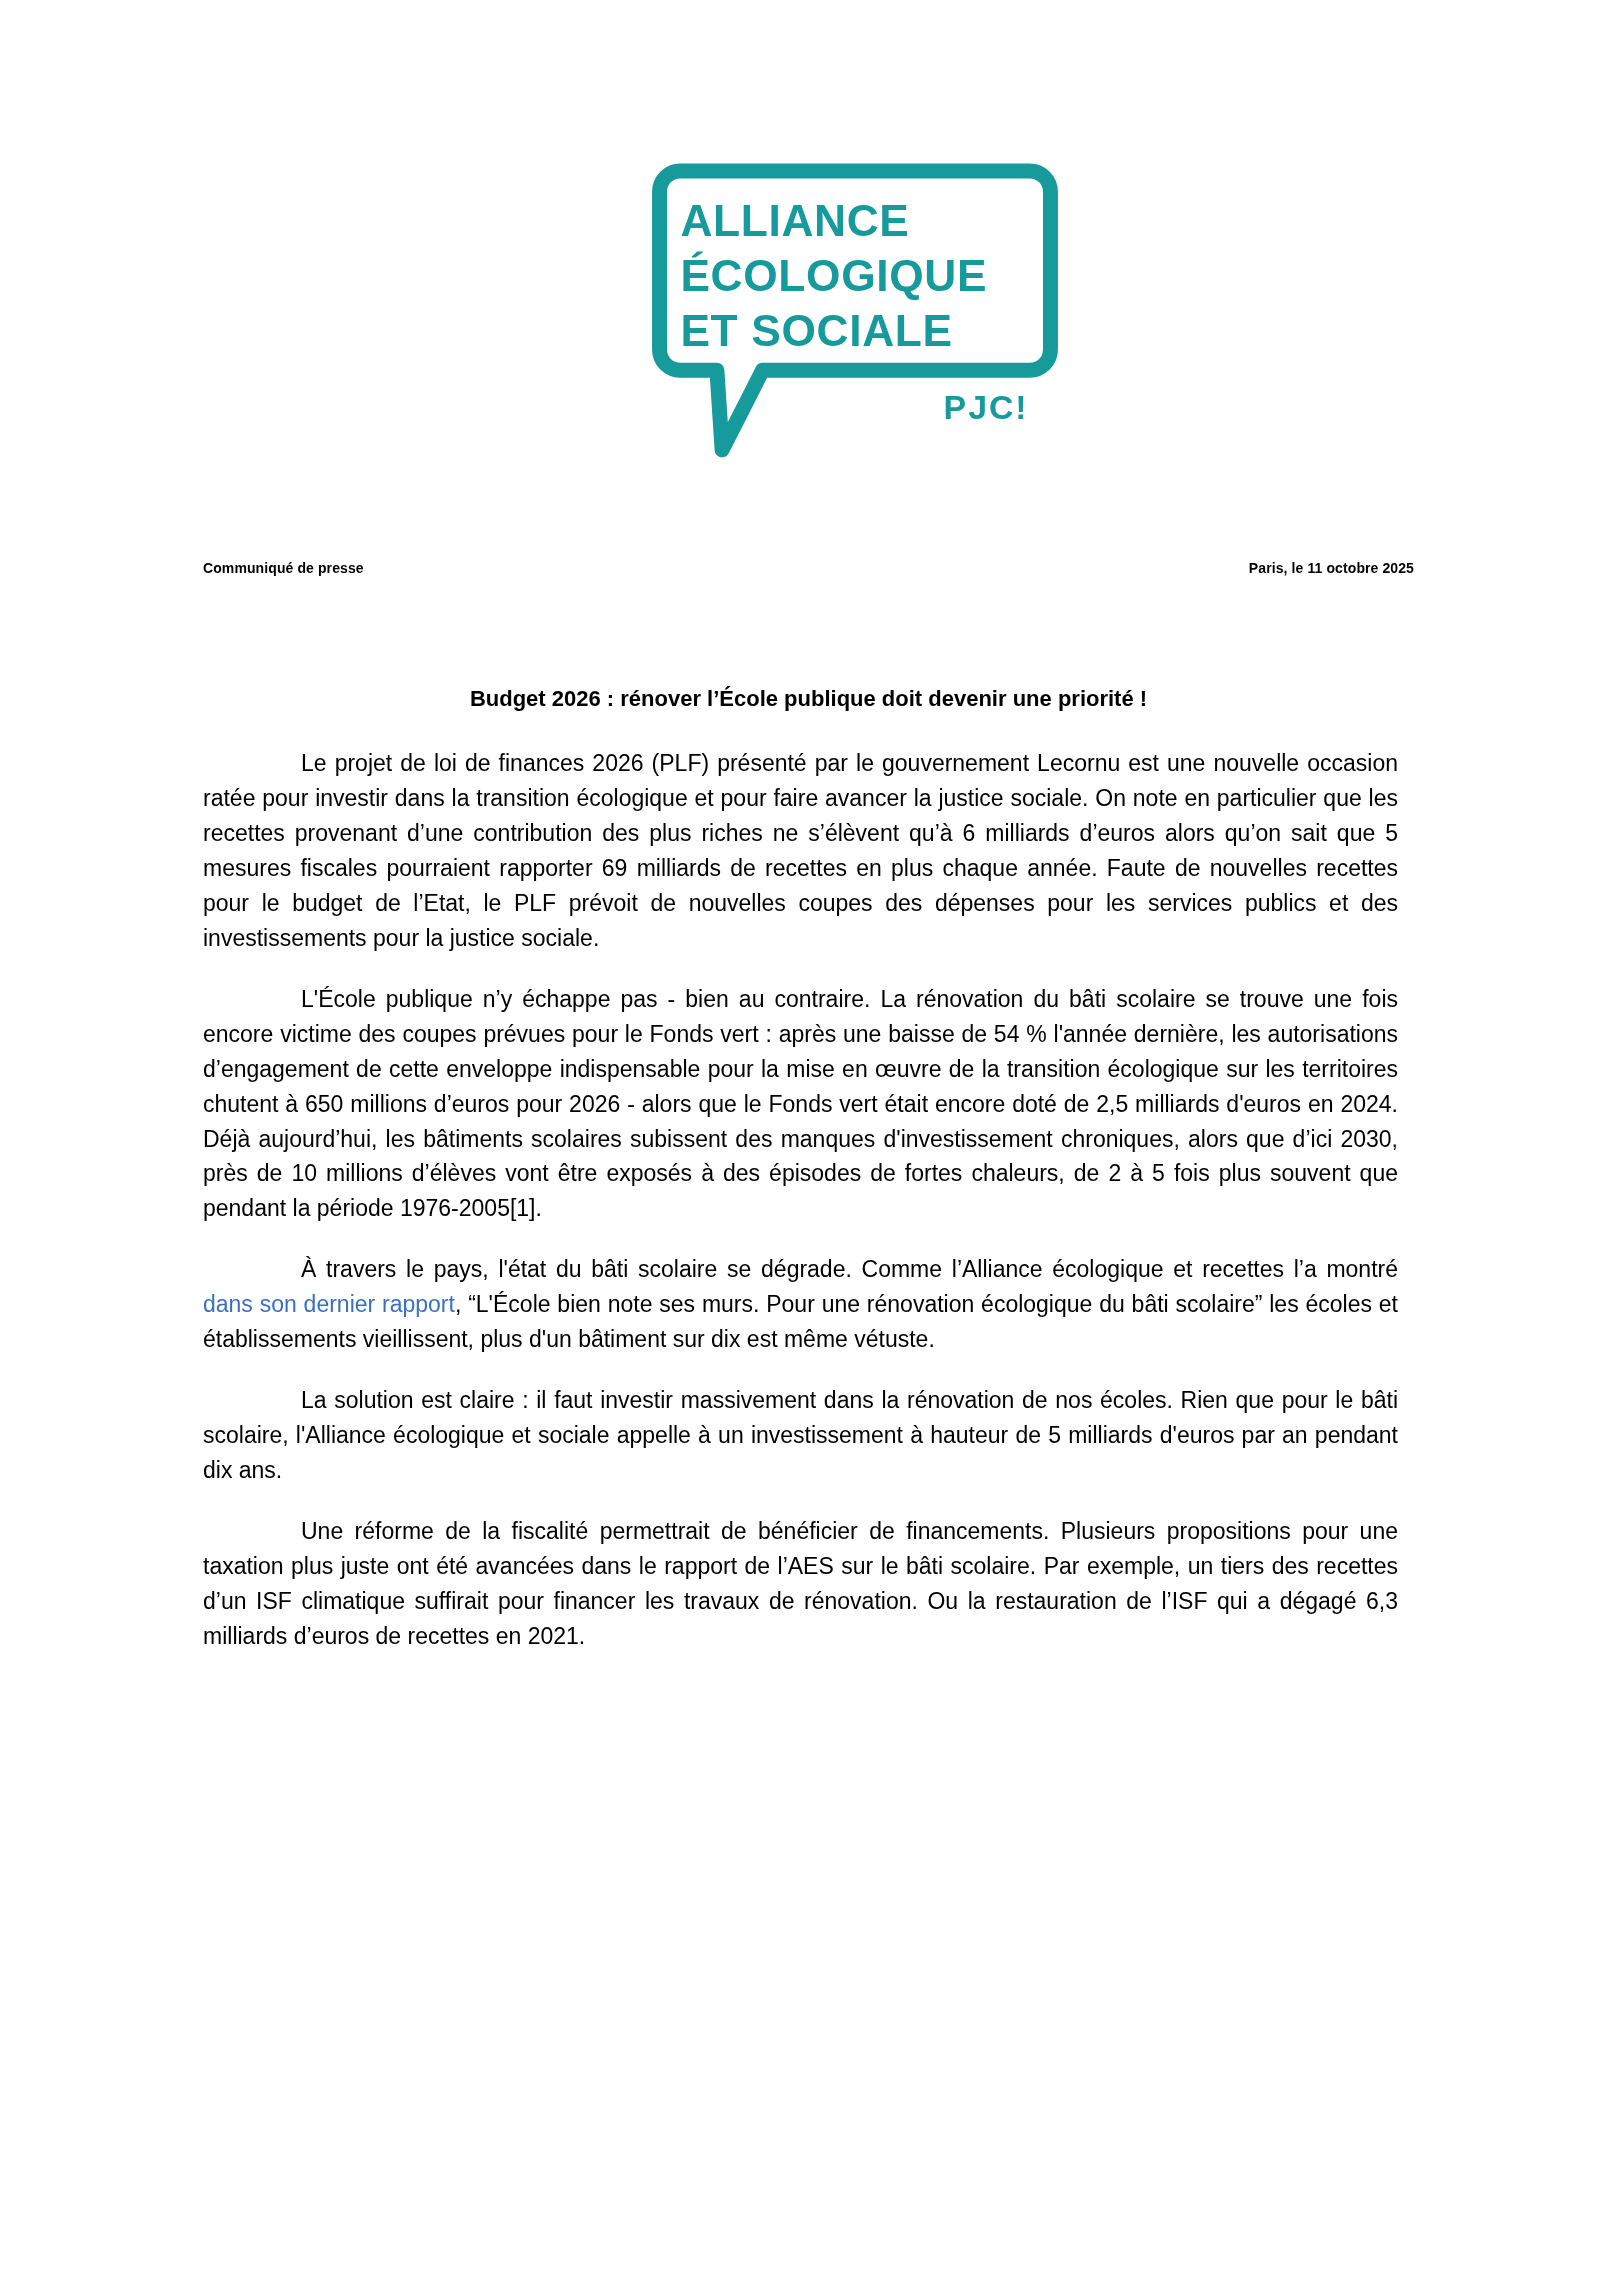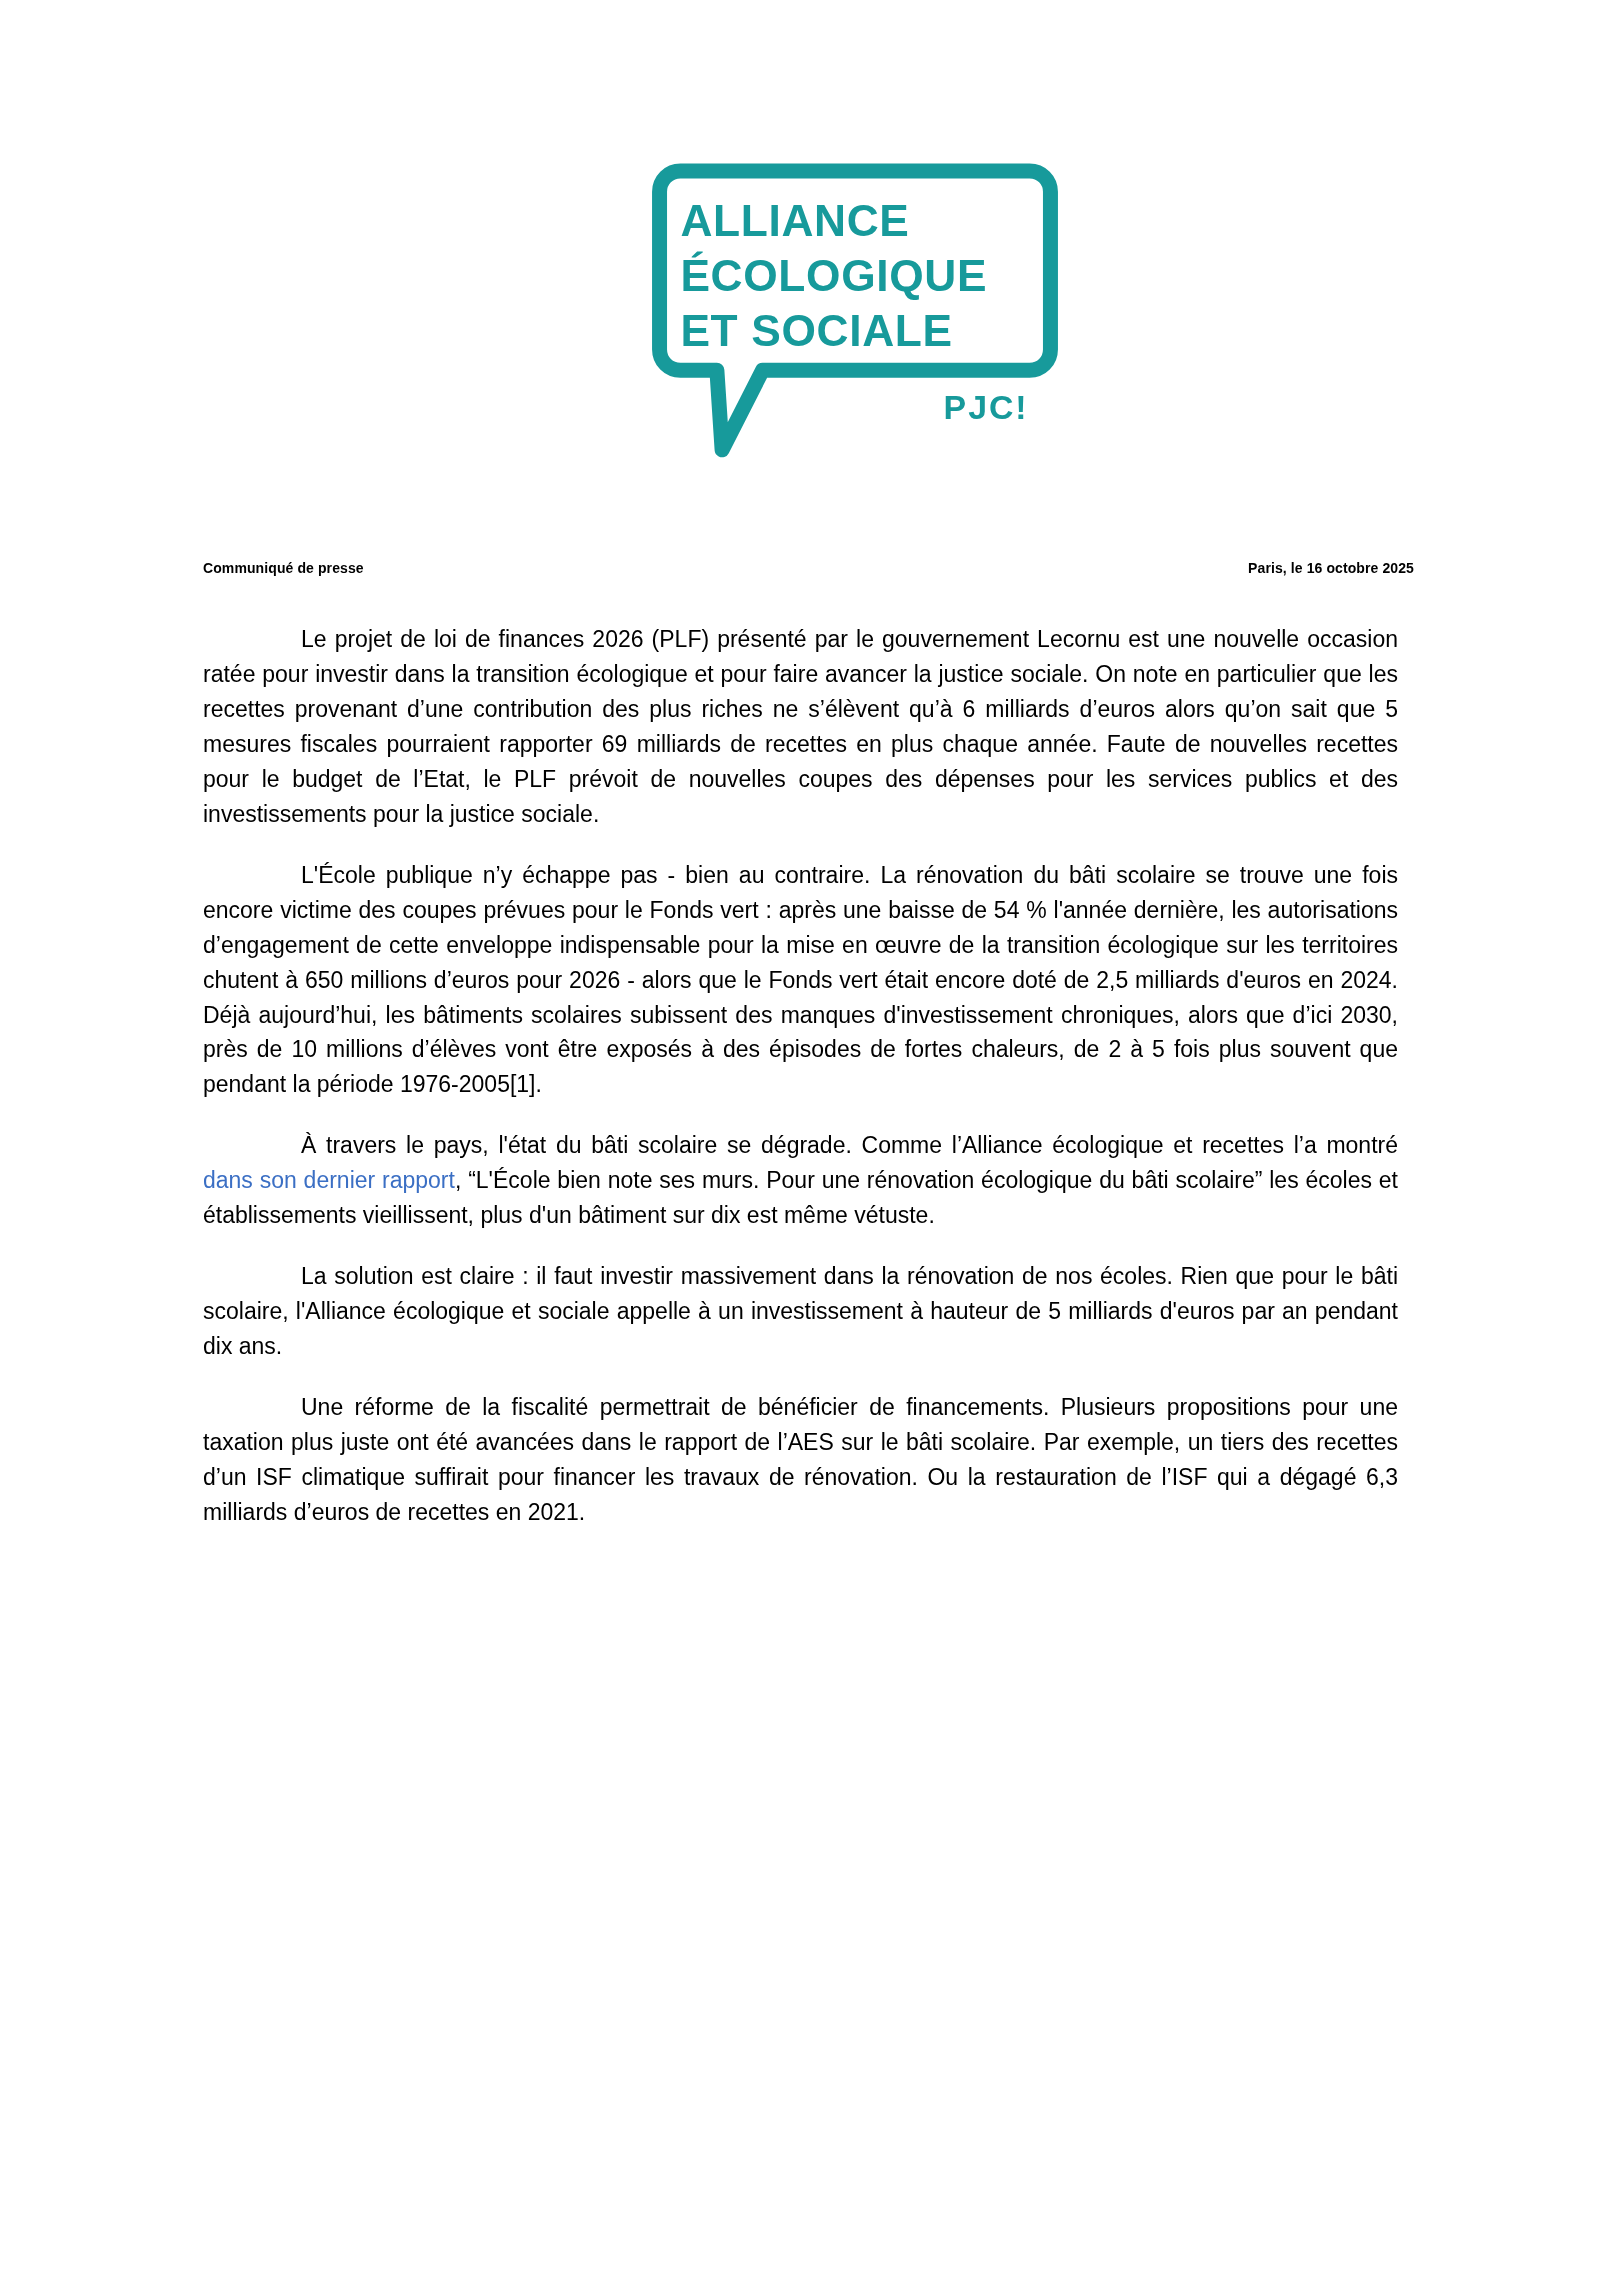--- a/index.html
+++ b/index.html
@@ -96,23 +96,24 @@
         <text x="62" y="112" font-family="'Liberation Sans', sans-serif" font-size="68" font-weight="bold" fill="#179a9b" letter-spacing="1">ALLIANCE</text>
         <text x="62" y="196" font-family="'Liberation Sans', sans-serif" font-size="68" font-weight="bold" fill="#179a9b" letter-spacing="1">ÉCOLOGIQUE</text>
         <text x="62" y="280" font-family="'Liberation Sans', sans-serif" font-size="68" font-weight="bold" fill="#179a9b" letter-spacing="1">ET SOCIALE</text>
         <text x="466" y="392" font-family="'Liberation Sans', sans-serif" font-size="52" font-weight="bold" fill="#179a9b" letter-spacing="3">PJC!</text>
       </svg>
     </div>
   </div>
 
   <div class="doc-header">
     <div class="left">Communiqué de presse</div>
-    <div class="right">Paris, le 16 octobre 2025</div>
+    <div class="right">Paris, le 11 octobre 2025</div>
   </div>
 
+  <div class="doc-title">Budget 2026 : rénover l’École publique doit devenir une priorité !</div>
 
   <div class="body-text">
     <p class="para">Le projet de loi de finances 2026 (PLF) présenté par le gouvernement Lecornu est une nouvelle occasion ratée pour investir dans la transition écologique et pour faire avancer la justice sociale. On note en particulier que les  recettes provenant d’une contribution des plus riches ne s’élèvent qu’à 6 milliards d’euros alors qu’on sait que 5 mesures fiscales pourraient rapporter 69 milliards de recettes en plus chaque année. Faute de nouvelles recettes pour le budget de l’Etat, le PLF prévoit de nouvelles coupes des dépenses pour les services publics et des investissements pour la justice sociale.</p>
     <p class="para">L'École publique n’y échappe pas - bien au contraire. La rénovation du bâti scolaire se trouve une fois encore victime des coupes prévues pour le Fonds vert : après une baisse de 54 % l'année dernière, les autorisations d’engagement de cette enveloppe indispensable pour la mise en œuvre de la transition écologique sur les territoires chutent à 650 millions d’euros pour 2026 - alors que le Fonds vert était encore doté de 2,5 milliards d'euros en 2024. Déjà aujourd’hui, les bâtiments scolaires subissent des manques d'investissement chroniques, alors que d’ici 2030, près de 10 millions d’élèves vont être exposés à des épisodes de fortes chaleurs, de 2 à 5 fois plus souvent que pendant la période 1976-2005[1].</p>
     <p class="para"><span>À travers le pays, l'état du bâti scolaire se dégrade. Comme l’Alliance écologique et recettes l’a montré </span><a class="link" href="#">dans son dernier rapport</a><span>, “L'École bien note ses murs. Pour une rénovation écologique du bâti scolaire” les écoles et établissements vieillissent, plus d'un bâtiment sur dix est même vétuste.</span></p>
     <p class="para">La solution est claire : il faut investir massivement dans la rénovation de nos écoles. Rien que pour le bâti scolaire, l'Alliance écologique et sociale appelle à un investissement à hauteur de 5 milliards d'euros par an pendant dix ans.</p>
     <p class="para">Une réforme de la fiscalité permettrait de bénéficier de financements. Plusieurs propositions pour une taxation plus juste ont été avancées dans le rapport de l’AES sur le bâti scolaire. Par exemple, un tiers des recettes d’un ISF climatique suffirait pour financer les travaux de rénovation. Ou la restauration de l’ISF qui a dégagé 6,3 milliards d’euros de recettes en 2021.</p>
   </div>
 
 </div>

